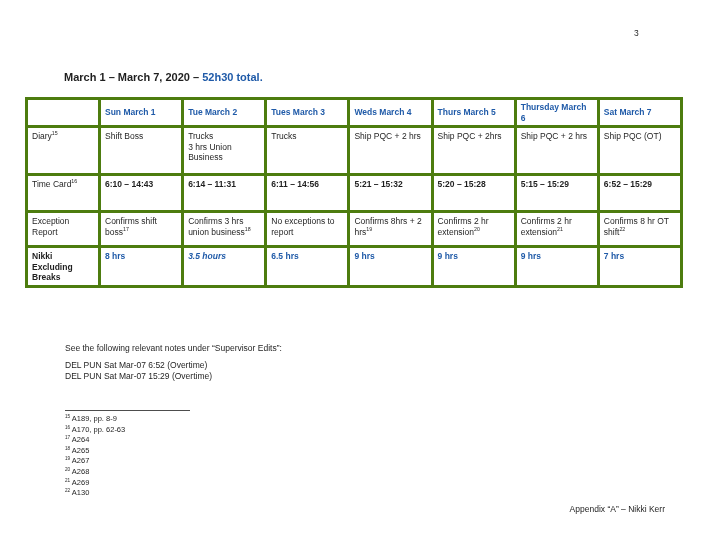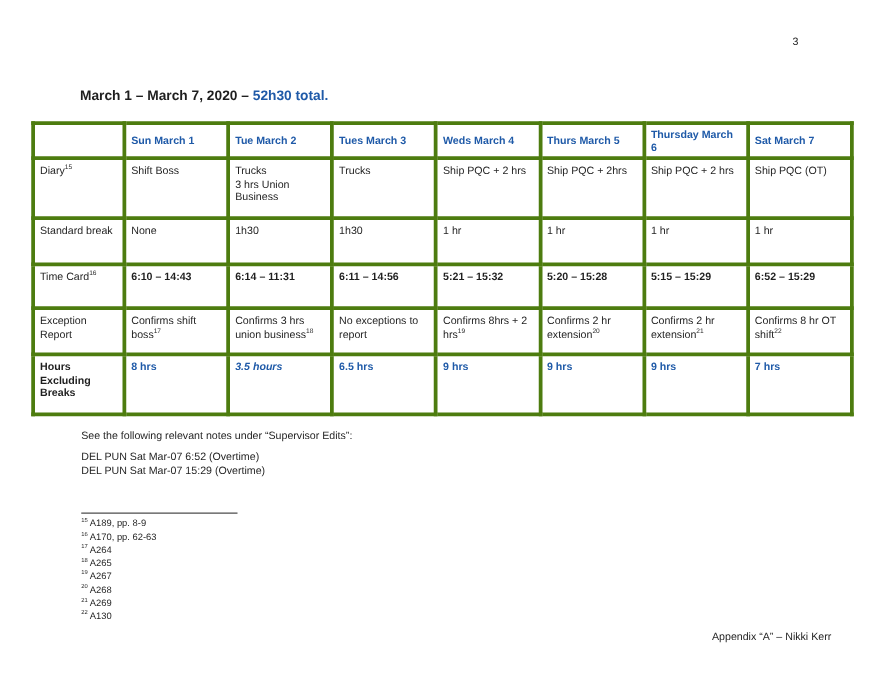--- a/index.html
+++ b/index.html
@@ -85,51 +85,41 @@
         <th>Diary<sup>15</sup></th>
         <td>Shift Boss</td>
         <td>Trucks<br>3 hrs Union Business</td>
         <td>Trucks</td>
         <td>Ship PQC + 2 hrs</td>
         <td>Ship PQC + 2hrs</td>
         <td>Ship PQC + 2 hrs</td>
         <td>Ship PQC (OT)</td>
       </tr>
       <tr>
-        <th>Standard break</th>
-        <td>None</td>
-        <td>1h30</td>
-        <td>1h30</td>
-        <td>1 hr</td>
-        <td>1 hr</td>
-        <td>1 hr</td>
-        <td>1 hr</td>
-      </tr>
-      <tr>
         <th>Time Card<sup>16</sup></th>
         <td class="bold">6:10 – 14:43</td>
         <td class="bold">6:14 – 11:31</td>
         <td class="bold">6:11 – 14:56</td>
         <td class="bold">5:21 – 15:32</td>
         <td class="bold">5:20 – 15:28</td>
         <td class="bold">5:15 – 15:29</td>
         <td class="bold">6:52 – 15:29</td>
       </tr>
       <tr>
         <th>Exception Report</th>
         <td>Confirms shift boss<sup>17</sup></td>
         <td>Confirms 3 hrs union business<sup>18</sup></td>
         <td>No exceptions to report</td>
         <td>Confirms 8hrs + 2 hrs<sup>19</sup></td>
         <td>Confirms 2 hr extension<sup>20</sup></td>
         <td>Confirms 2 hr extension<sup>21</sup></td>
         <td>Confirms 8 hr OT shift<sup>22</sup></td>
       </tr>
       <tr>
-        <th class="bold">Hours Excluding Breaks</th>
+        <th class="bold">Nikki Excluding Breaks</th>
         <td class="bold" style="color: rgb(31, 90, 168);">8 hrs</td>
         <td class="bold" style="color: rgb(31, 90, 168); font-style: italic;">3.5 hours</td>
         <td class="bold" style="color: rgb(31, 90, 168);">6.5 hrs</td>
         <td class="bold" style="color: rgb(31, 90, 168);">9 hrs</td>
         <td class="bold" style="color: rgb(31, 90, 168);">9 hrs</td>
         <td class="bold" style="color: rgb(31, 90, 168);">9 hrs</td>
         <td class="bold" style="color: rgb(31, 90, 168);">7 hrs</td>
       </tr>
     </tbody>
 </table>

